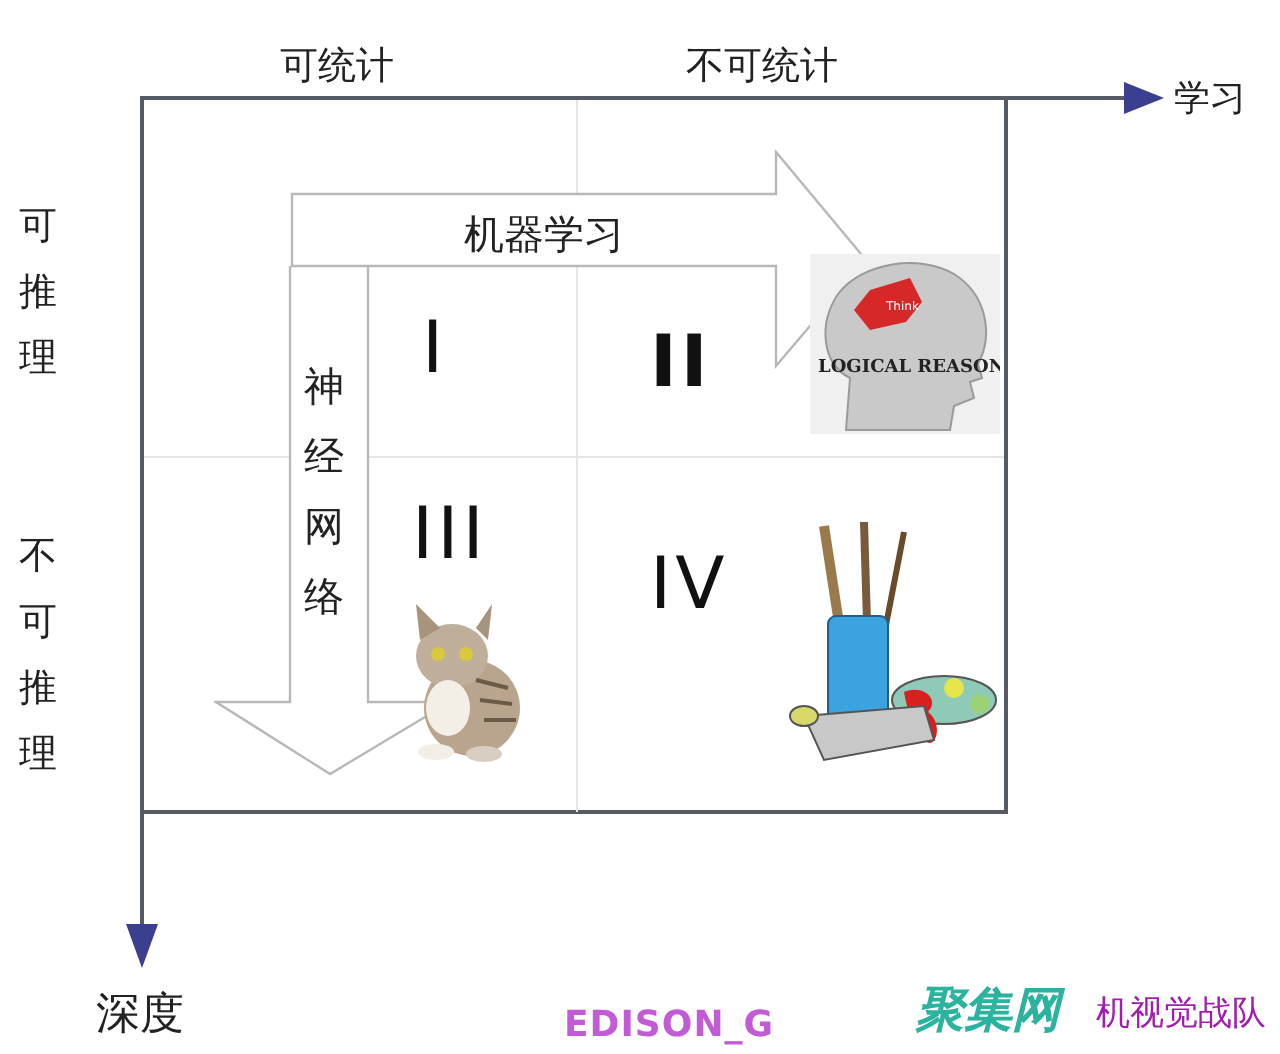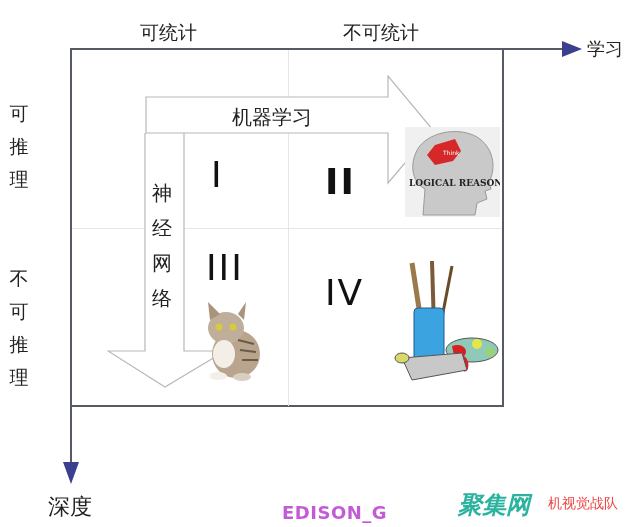--- a/index.html
+++ b/index.html
@@ -91,13 +91,13 @@
   <ellipse cx="80" cy="92" rx="26" ry="12" fill="#8fc9b8" stroke="#555"></ellipse>
   <circle cx="85" cy="86" r="5" fill="#e6e64a"></circle>
   <circle cx="98" cy="94" r="5" fill="#9ad27a"></circle>
   <path d="M60,88 C70,84 78,92 72,98 C80,104 76,118 70,112 C66,106 62,100 60,88 Z" fill="#d82020"></path>
   <path d="M10,100 L70,95 L75,112 L20,122 Z" fill="#c8c8c8" stroke="#555"></path>
   <ellipse cx="10" cy="100" rx="7" ry="5" fill="#d9d96a" stroke="#555"></ellipse>
 </svg>
 
 <div class="abs" style="left:282px;top:502px;font-size:18px;font-weight:bold;color:#c45bd6;letter-spacing:0.5px;">EDISON_G</div>
 <div class="abs" style="left:458px;top:489px;font-size:24px;font-weight:bold;color:#2bb3a0;font-style:italic;text-align:right;">聚集网</div>
-<div class="abs" style="left:548px;top:495px;font-size:14px;color:#ef4444;">机视觉战队</div>
+<div class="abs" style="left:548px;top:495px;font-size:17px;color:#a21caf;">机视觉战队</div>
 
 </body></html>

